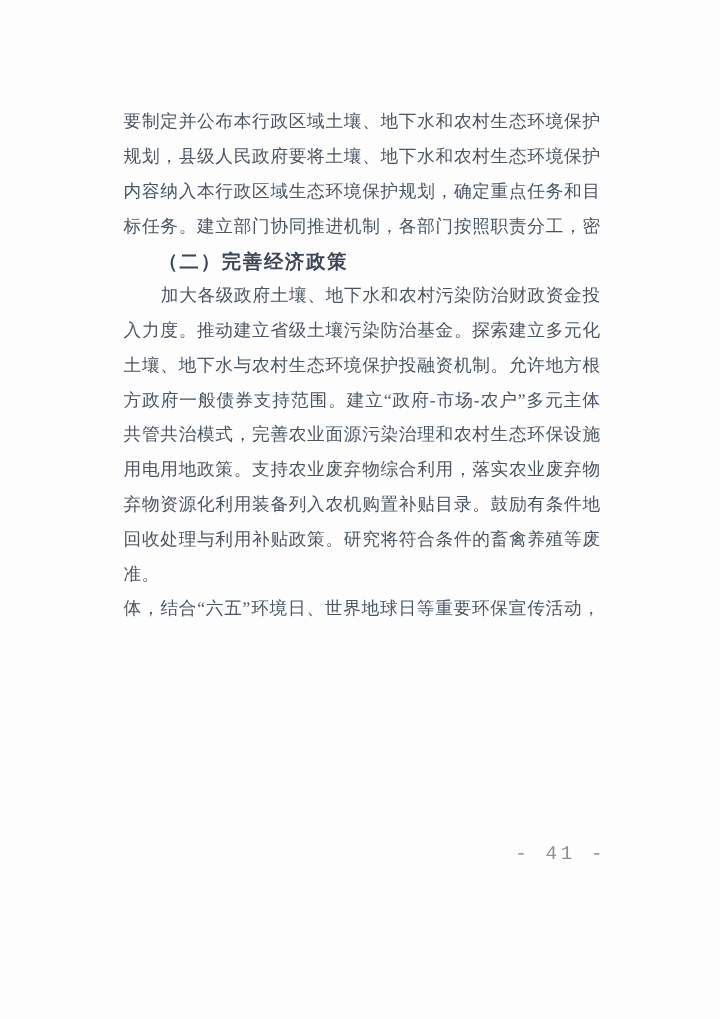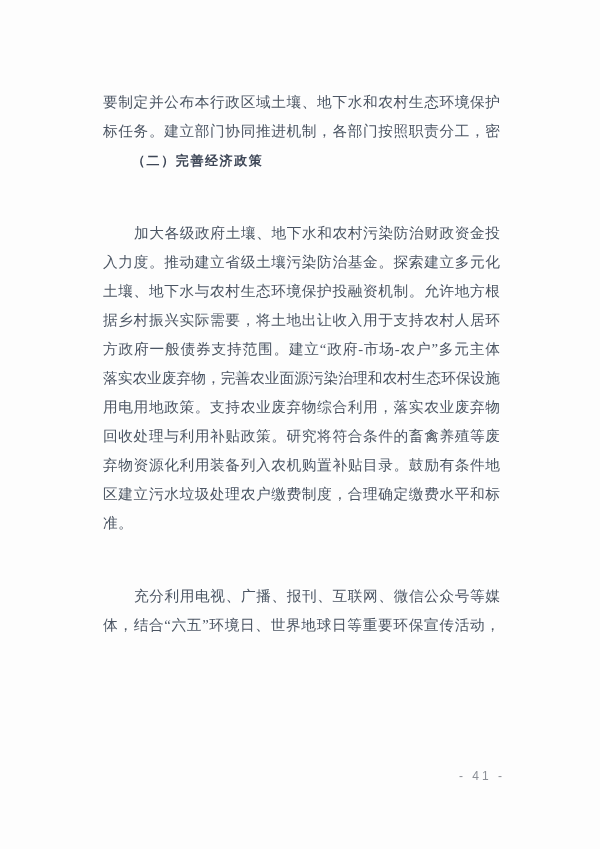--- a/index.html
+++ b/index.html
@@ -31,56 +31,54 @@
   }
   .line.justify {
     white-space: normal;
     text-align: justify;
     text-align-last: justify;
     text-justify: inter-character;
     letter-spacing: 0;
   }
   .line.indent {
     text-indent: 31px;
-    margin-top: 44px;
   }
   .line.heading {
     font-weight: 700;
-    font-size: 13px;
+    font-size: 16px;
     letter-spacing: 1.6px;
     color: var(--heading-ink, #3d4656);
     text-indent: 29px;
   }
   .page-number {
     position: absolute;
-    top: 768px;
+    top: 704px;
     right: 95px;
-    font-size: 12px;
+    font-size: 16px;
     line-height: 16px;
     letter-spacing: 3px;
     color: var(--pagenum-ink, #8b8f96);
-    font-family: Liberation Sans, sans-serif;
+    font-family: Liberation Mono, monospace;
   }
 </style>
 </head>
 <body>
 
 <div class="page">
   <div class="text-block" id="text-block">
       <div class="line justify">要制定并公布本行政区域土壤、地下水和农村生态环境保护</div>
+      <div class="line justify">规划，县级人民政府要将土壤、地下水和农村生态环境保护</div>
+      <div class="line justify">内容纳入本行政区域生态环境保护规划，确定重点任务和目</div>
       <div class="line justify">标任务。建立部门协同推进机制，各部门按照职责分工，密</div>
       <div class="line heading">（二）完善经济政策</div>
       <div class="line justify indent">加大各级政府土壤、地下水和农村污染防治财政资金投</div>
       <div class="line justify">入力度。推动建立省级土壤污染防治基金。探索建立多元化</div>
       <div class="line justify">土壤、地下水与农村生态环境保护投融资机制。允许地方根</div>
-      <div class="line justify">据乡村振兴实际需要，将土地出让收入用于支持农村人居环</div>
       <div class="line justify">方政府一般债券支持范围。建立“政府-市场-农户”多元主体</div>
-      <div class="line justify">落实农业废弃物，完善农业面源污染治理和农村生态环保设施</div>
+      <div class="line justify">共管共治模式，完善农业面源污染治理和农村生态环保设施</div>
       <div class="line justify">用电用地政策。支持农业废弃物综合利用，落实农业废弃物</div>
+      <div class="line justify">弃物资源化利用装备列入农机购置补贴目录。鼓励有条件地</div>
       <div class="line justify">回收处理与利用补贴政策。研究将符合条件的畜禽养殖等废</div>
-      <div class="line justify">弃物资源化利用装备列入农机购置补贴目录。鼓励有条件地</div>
-      <div class="line justify">区建立污水垃圾处理农户缴费制度，合理确定缴费水平和标</div>
       <div class="line">准。</div>
-      <div class="line justify indent">充分利用电视、广播、报刊、互联网、微信公众号等媒</div>
       <div class="line justify">体，结合“六五”环境日、世界地球日等重要环保宣传活动，</div>
     </div>
   <div class="page-number">- 41 -</div>
 </div>
 
 </body></html>

